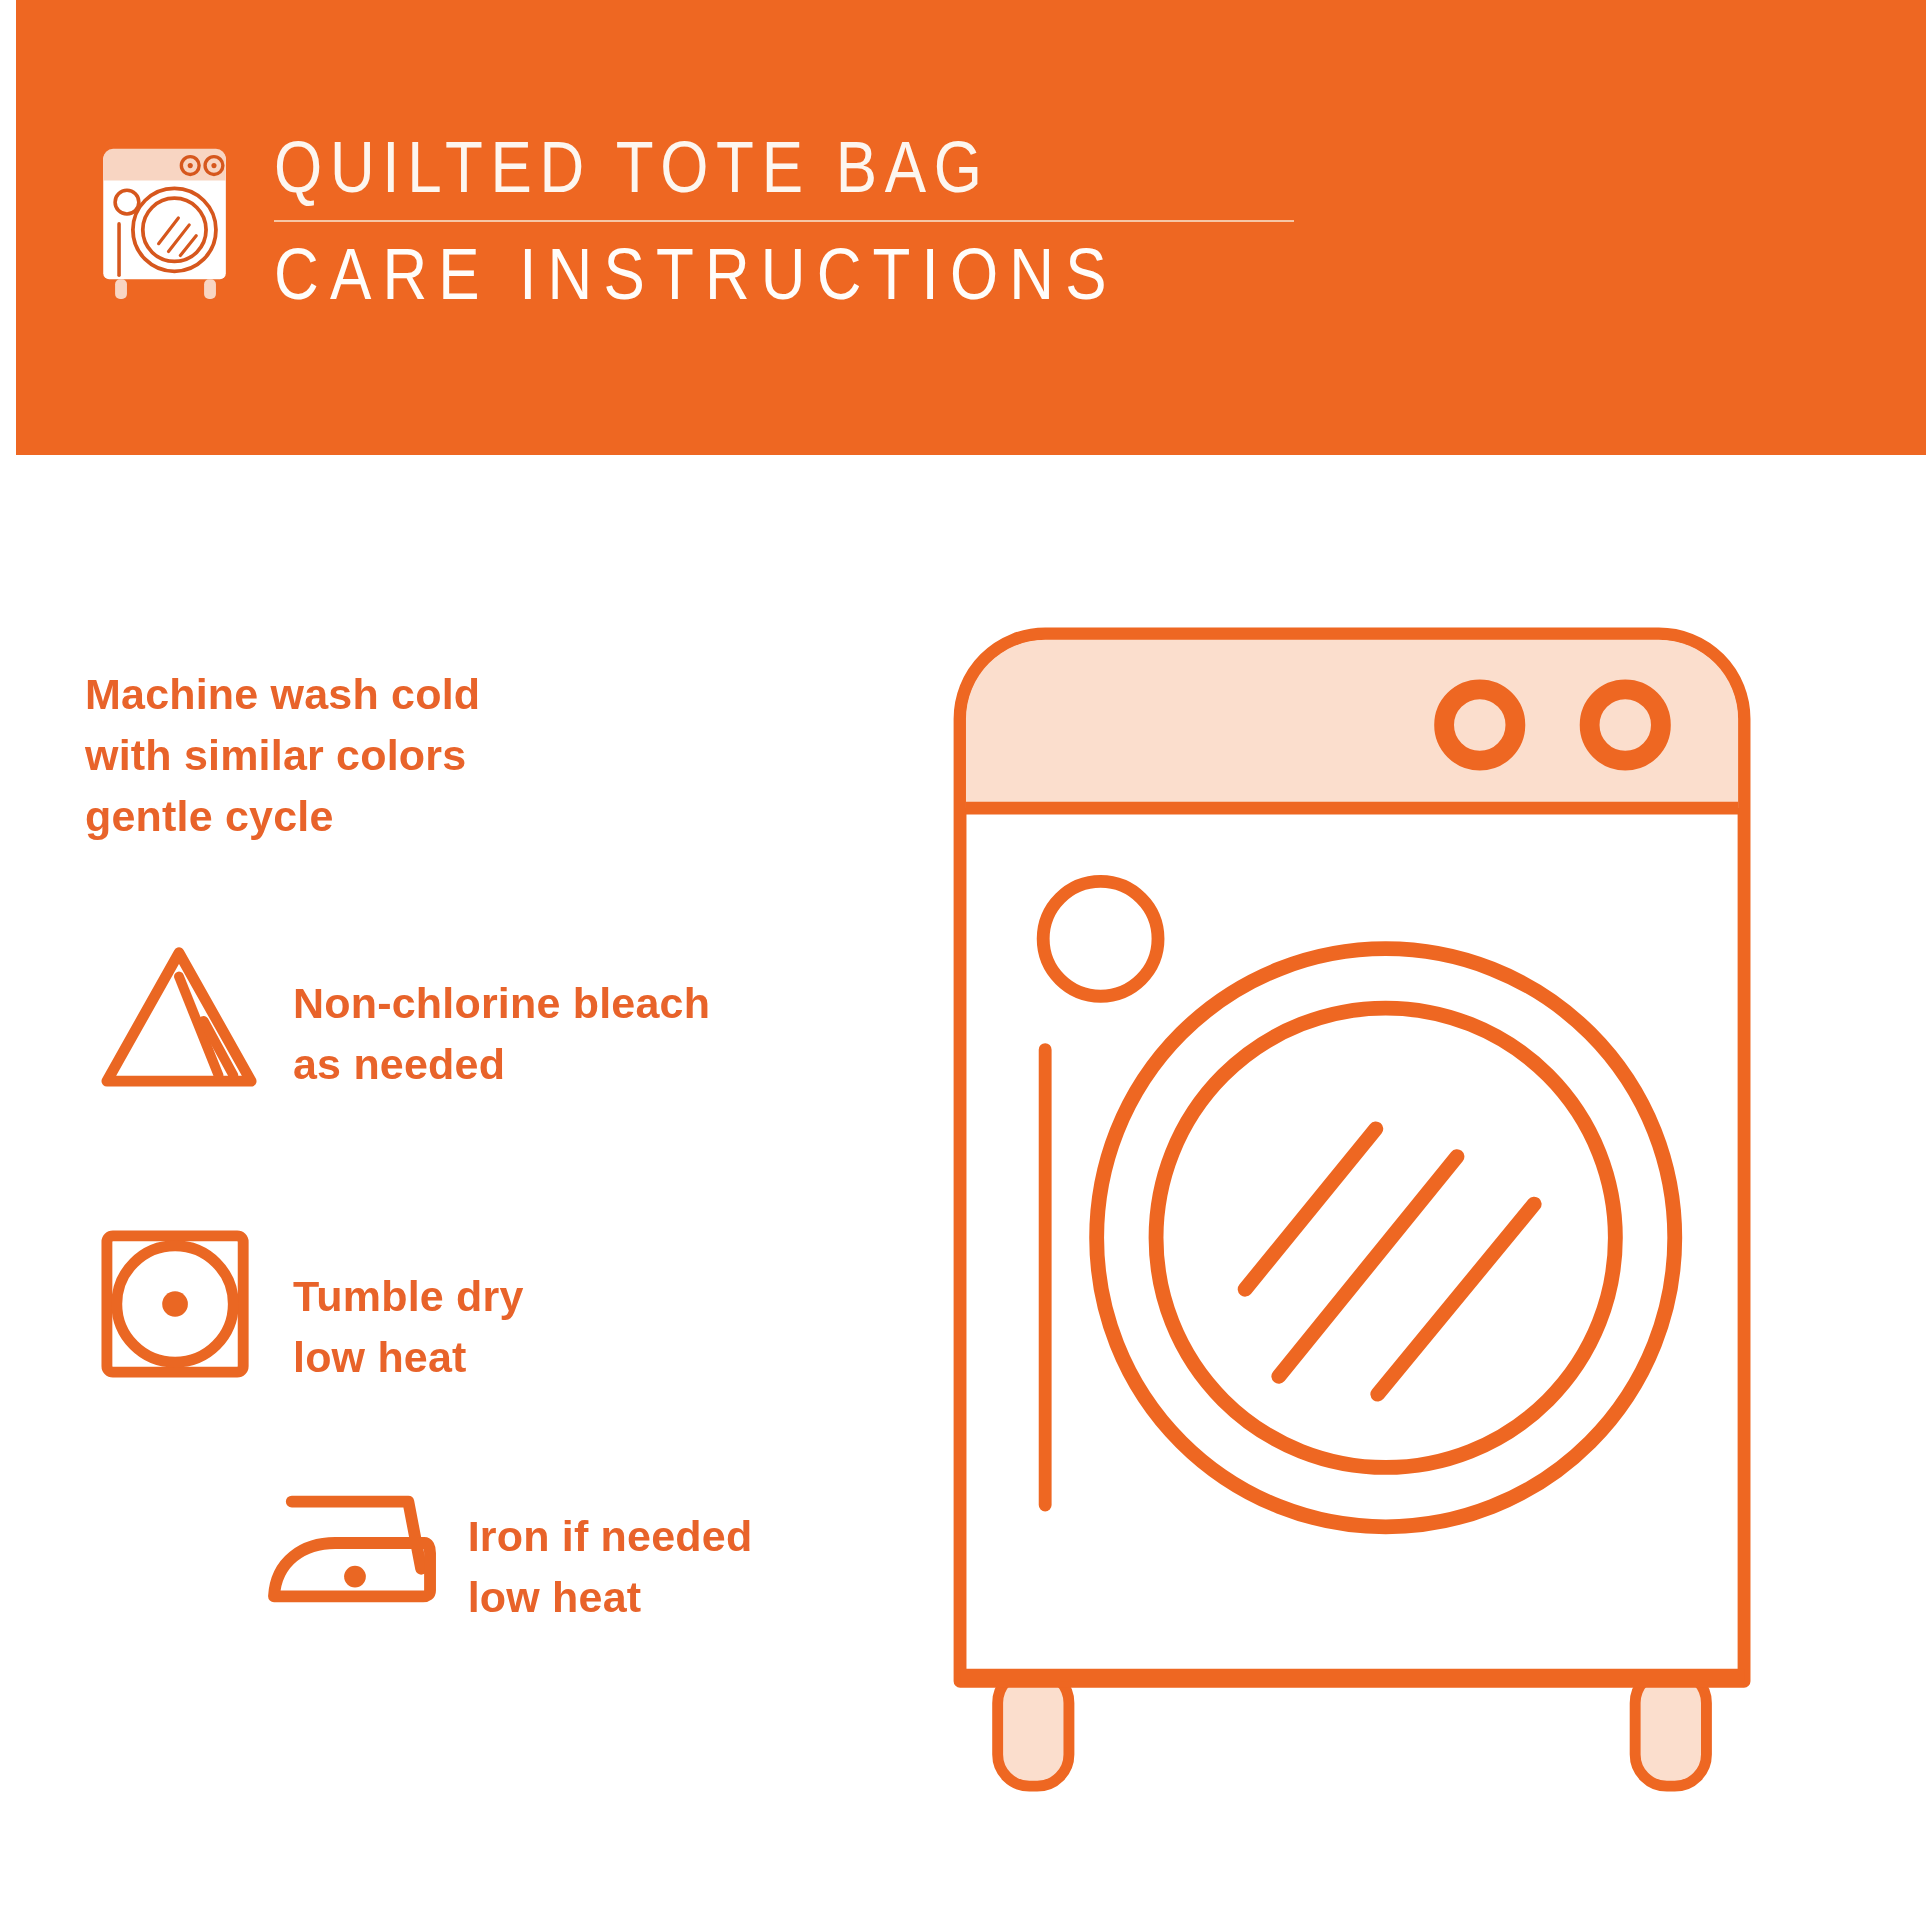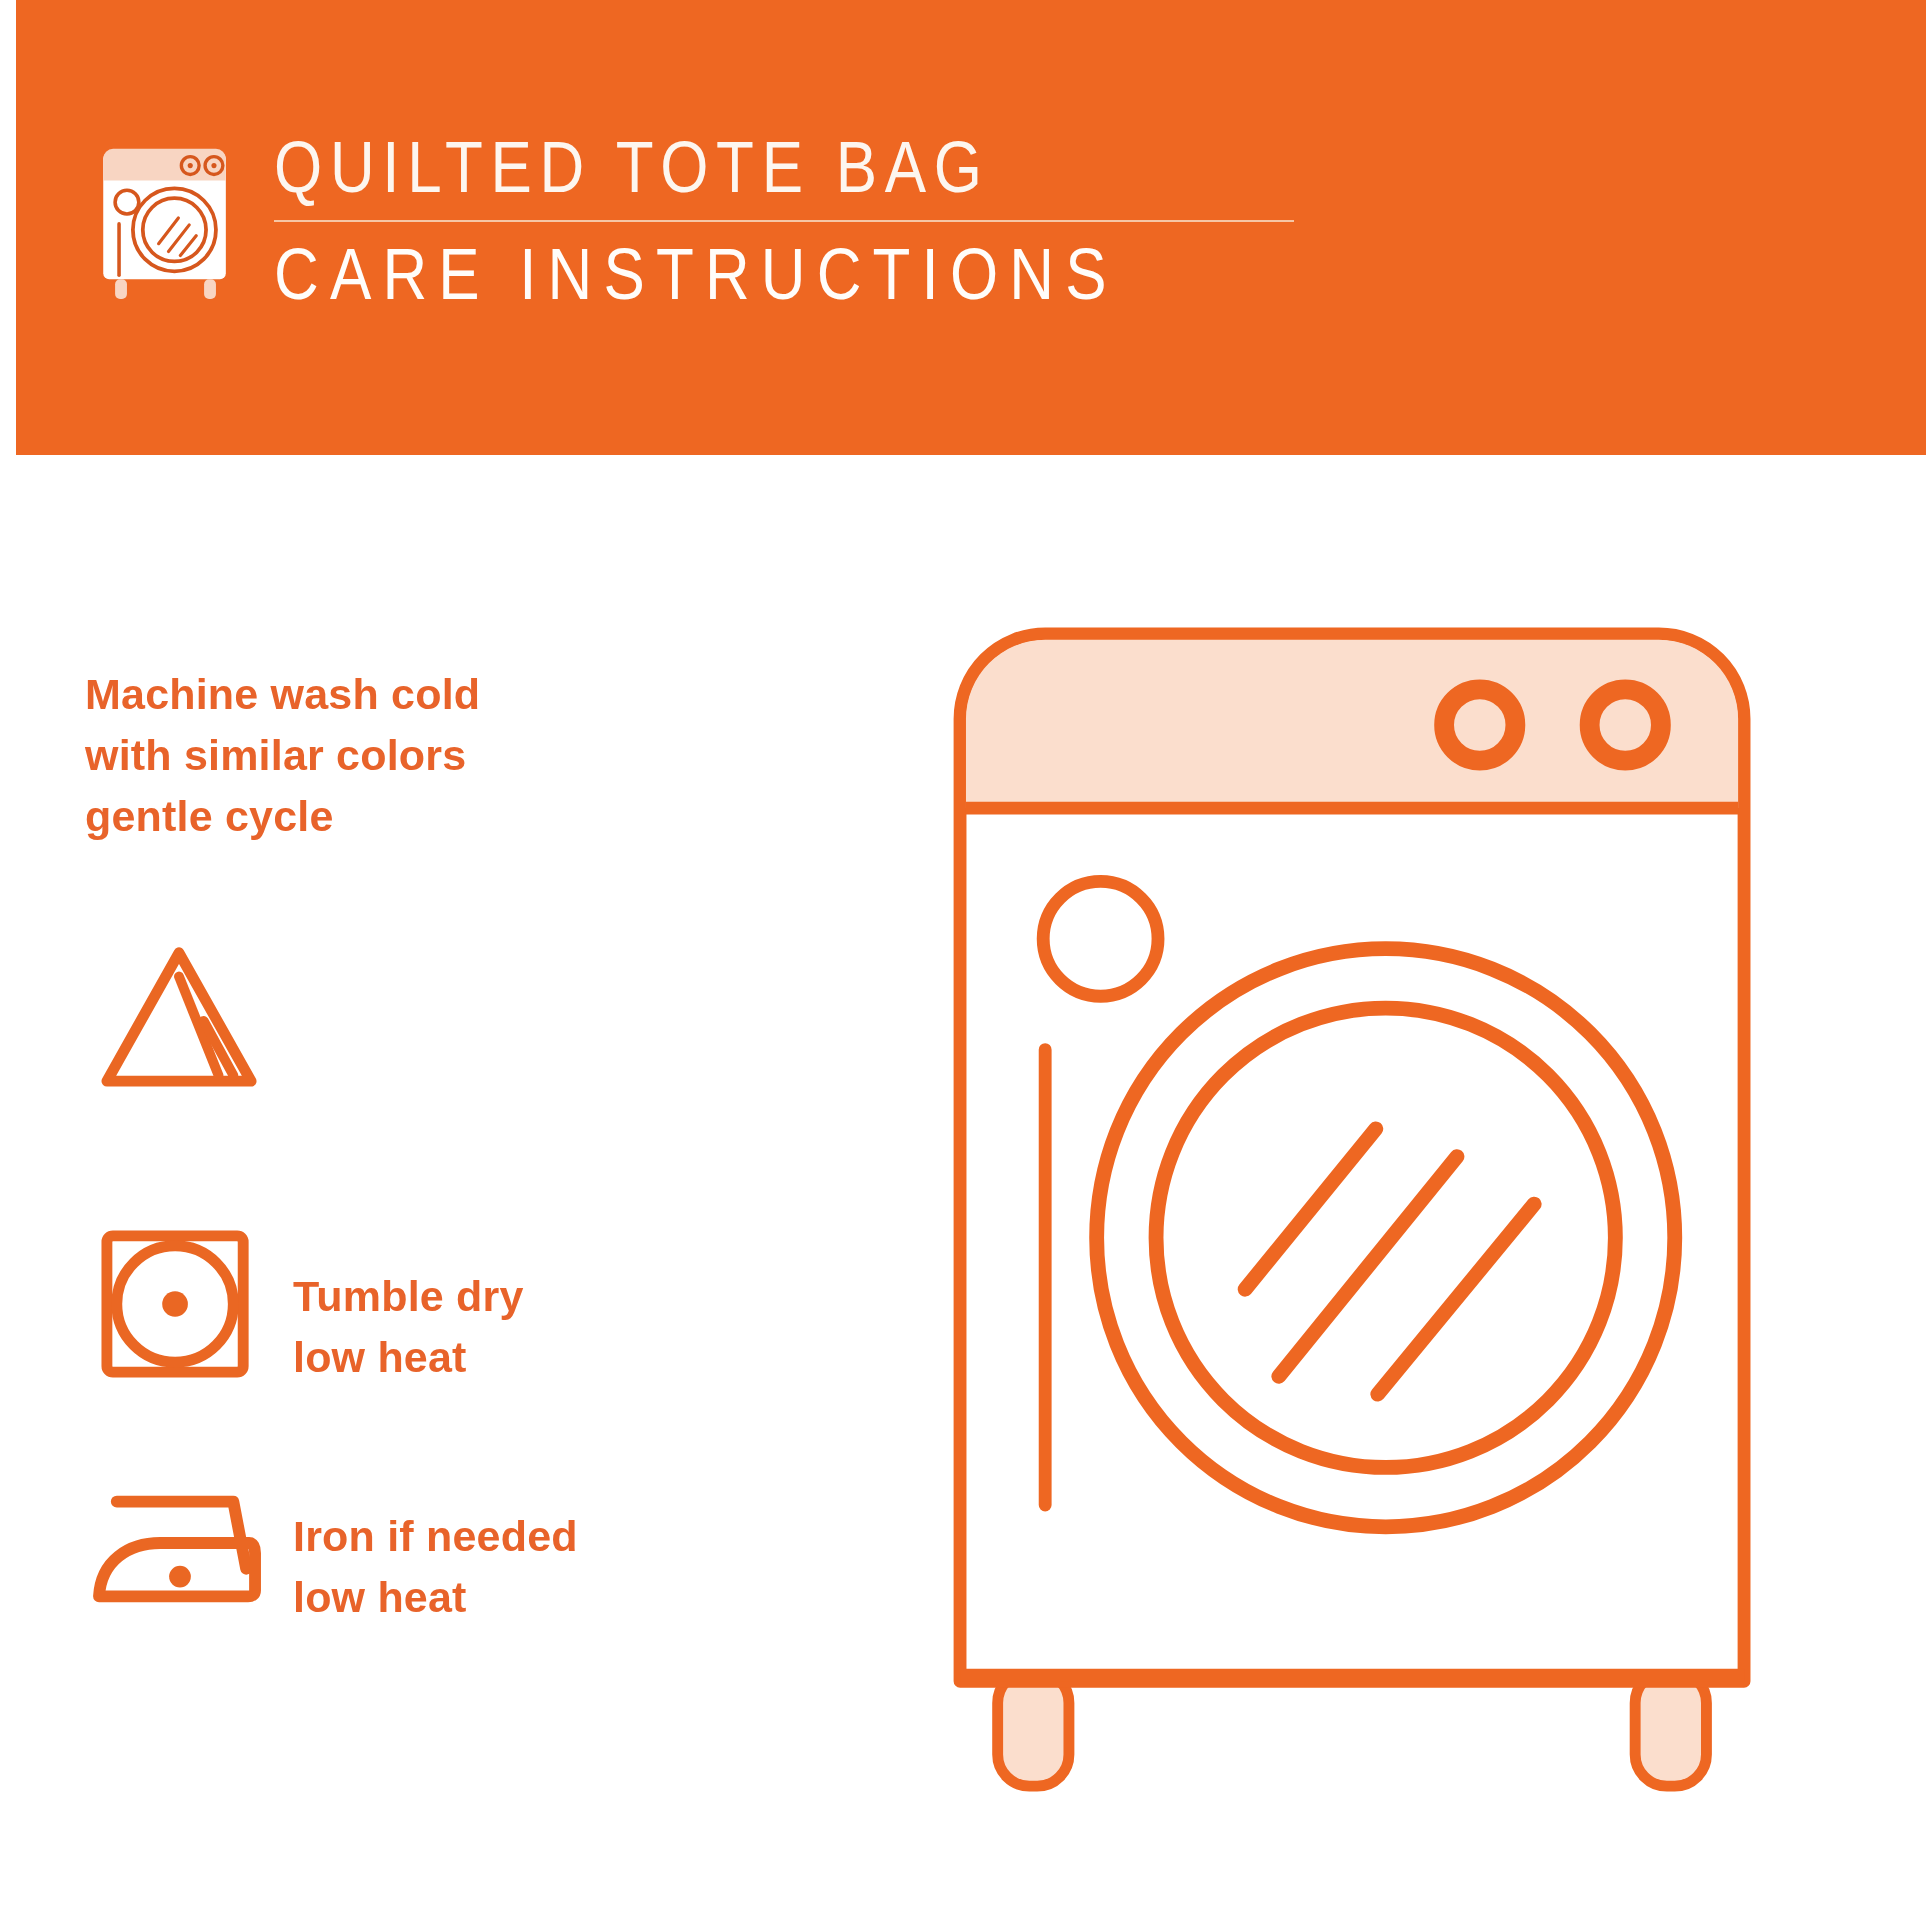--- a/index.html
+++ b/index.html
@@ -101,21 +101,21 @@
     font-size: 43px;
     line-height: 61px;
     font-weight: 700;
     letter-spacing: 0.2px;
     padding-top: 6px;
     white-space: pre-line;
   }
   .row-wash  { top: 28px; }
   .row-bleach{ top: 303px; }
   .row-dry   { top: 590px; }
-  .row-iron  { top: 832px; }
+  .row-iron  { top: 832px; justify-content: center; }
 
   .row-wash .care-label   { padding-top: 2px; }
   .row-bleach .care-label { padding-top: 36px; }
   .row-dry .care-label    { padding-top: 42px; }
   .row-iron .care-label   { padding-top: 40px; }
 
   
   .machine-art {
     position: absolute;
     left: 950px;
@@ -181,20 +181,22 @@
     </div>
 
     <div class="care-row row-bleach">
       <div class="care-icon">
         <svg viewBox="0 0 190 160" width="188" height="158" aria-hidden="true">
           <path d="M95 16 L168 146 H22 Z" fill="none" stroke="#ea6723" stroke-width="11" stroke-linejoin="round"></path>
           <line x1="95" y1="40" x2="135" y2="140" stroke="#ea6723" stroke-width="10" stroke-linecap="round"></line>
           <line x1="120" y1="85" x2="150" y2="140" stroke="#ea6723" stroke-width="10" stroke-linecap="round"></line>
         </svg>
       </div>
+      <div class="care-label">Non-chlorine bleach
+as needed</div>
     </div>
 
     <div class="care-row row-dry">
       <div class="care-icon">
         <svg viewBox="0 0 190 160" width="188" height="158" aria-hidden="true">
           <rect x="22" y="12" width="138" height="138" rx="6" ry="6" fill="none" stroke="#ea6723" stroke-width="11"></rect>
           <circle cx="91" cy="81" r="59" fill="none" stroke="#ea6723" stroke-width="11"></circle>
           <circle cx="91" cy="81" r="13" fill="#ea6723"></circle>
         </svg>
       </div>

